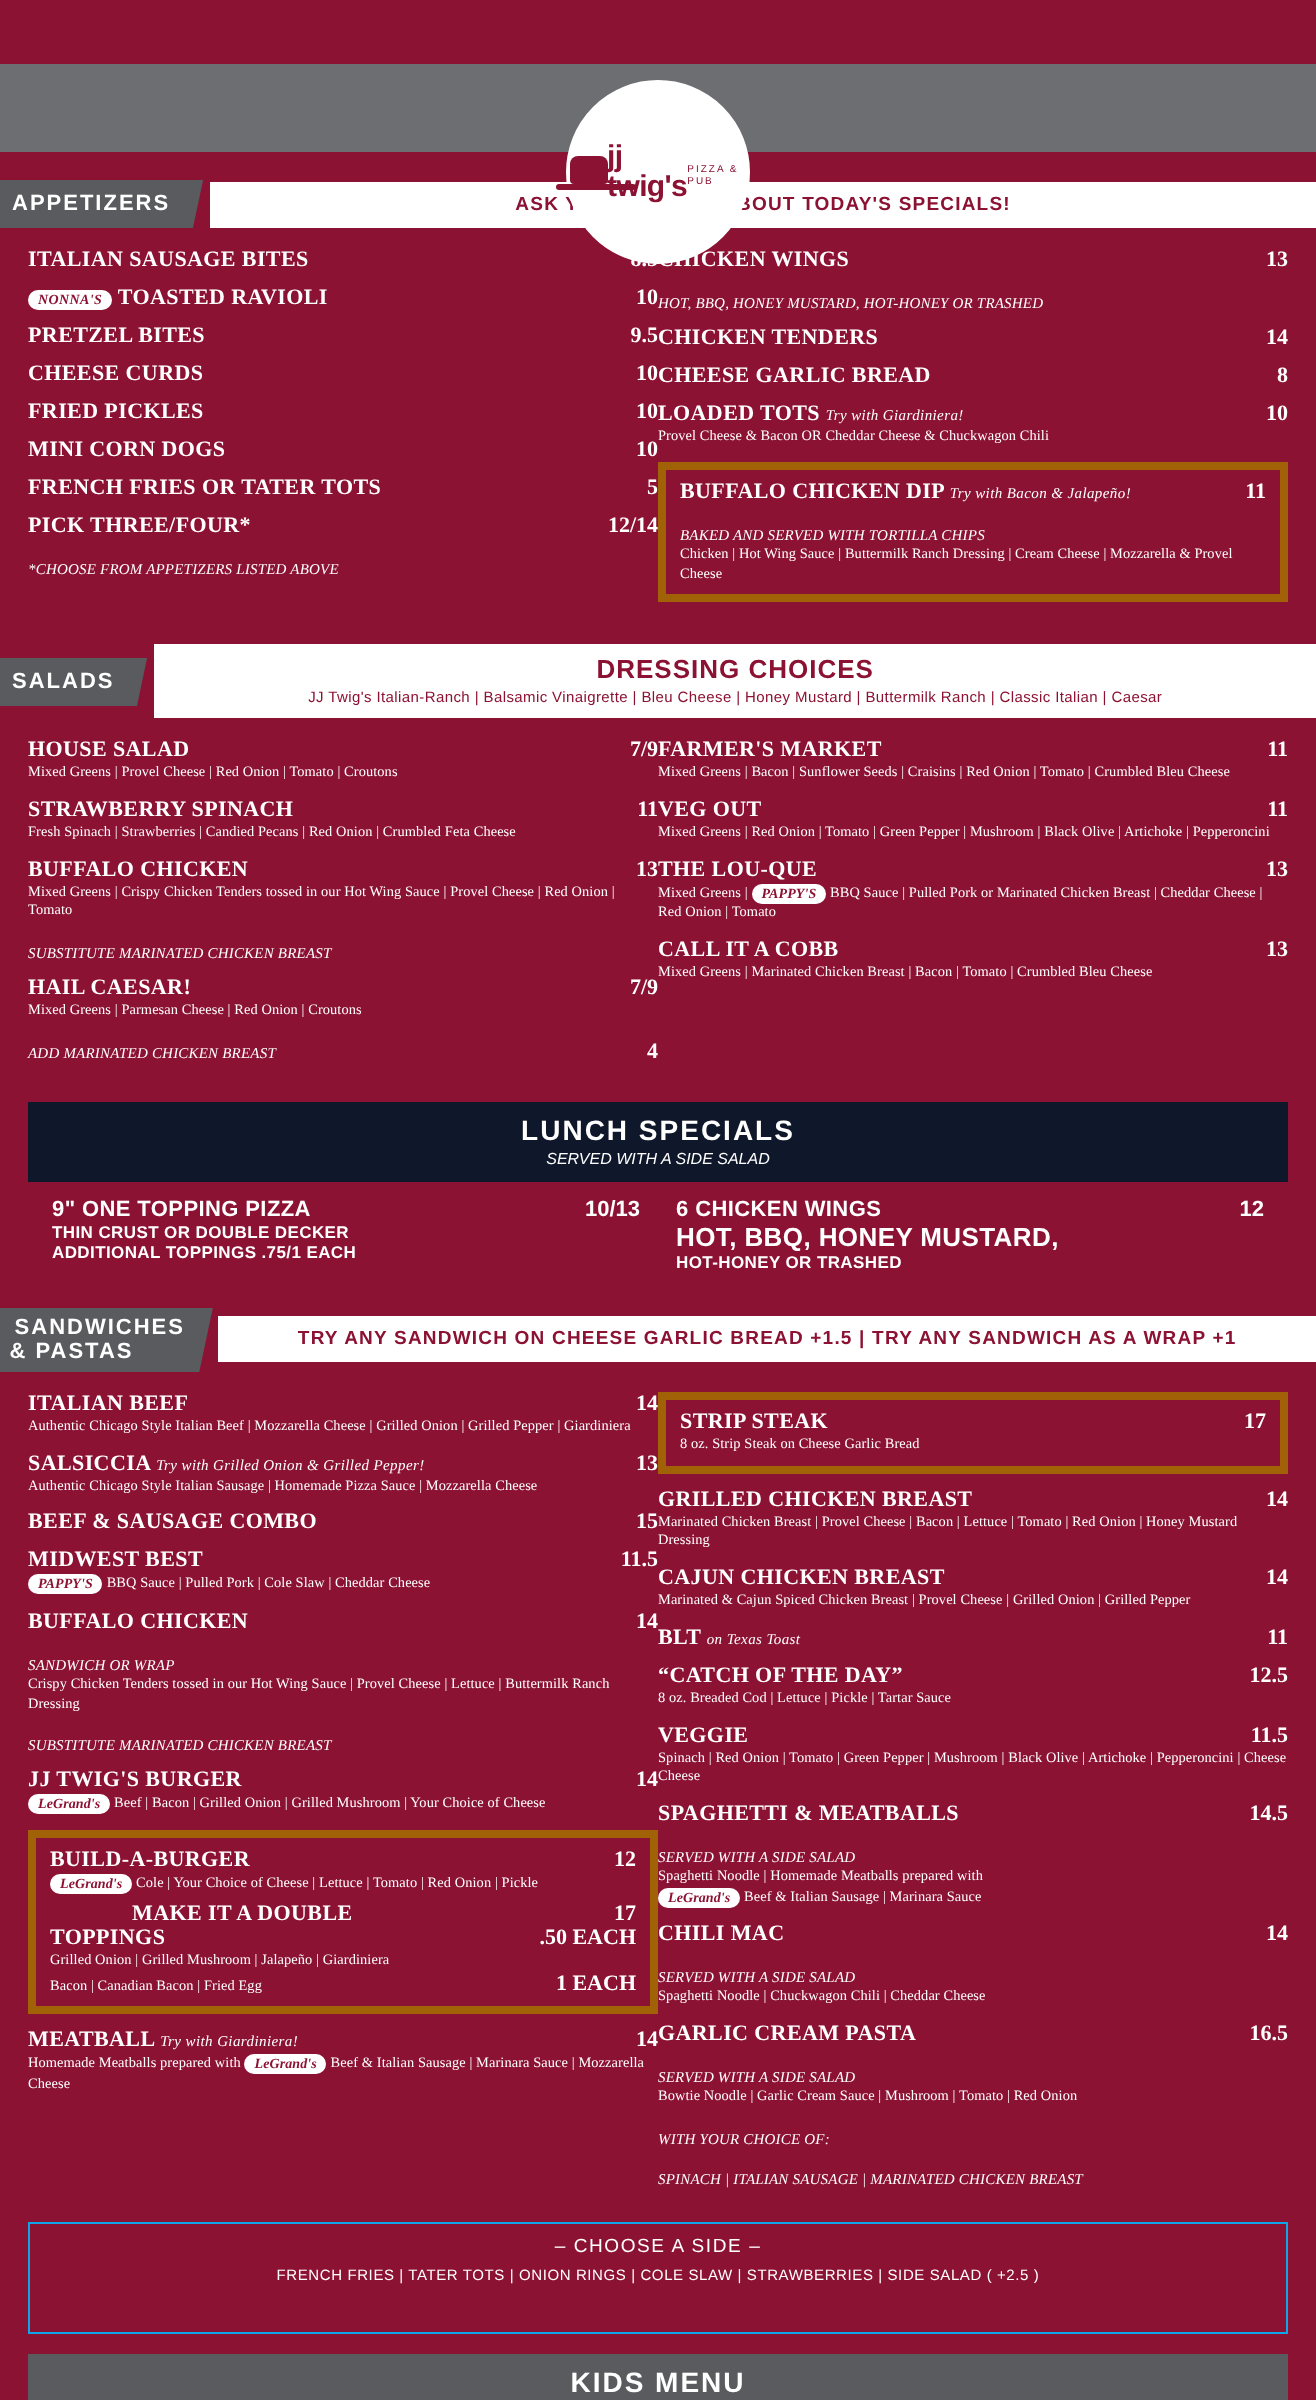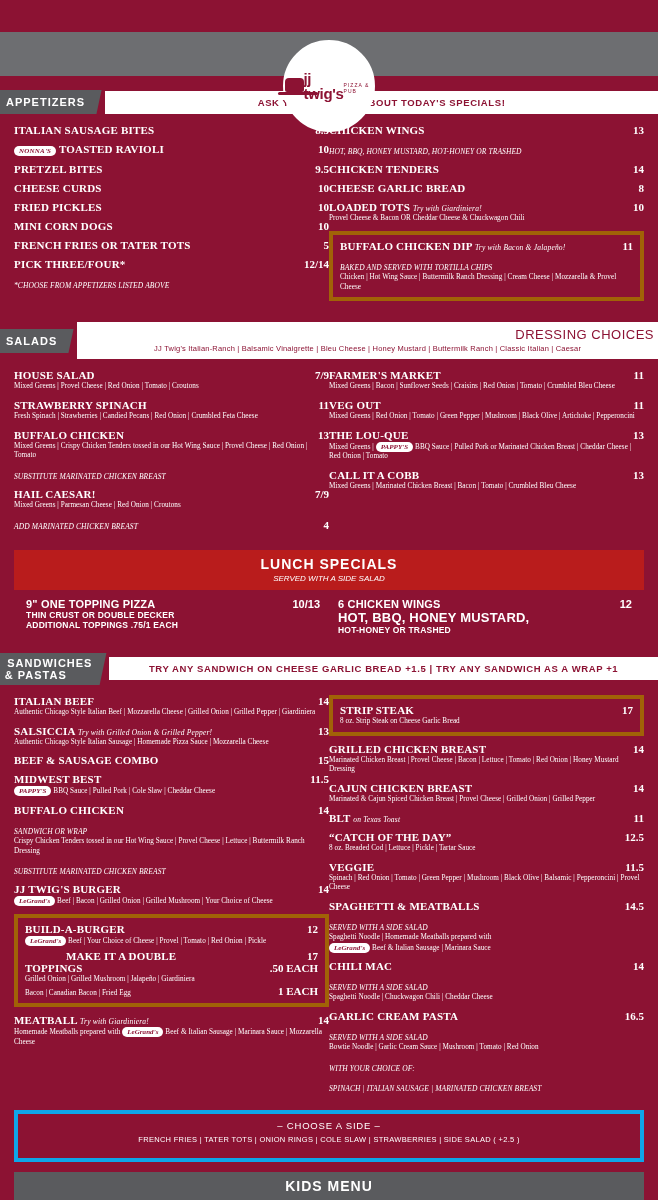--- a/index.html
+++ b/index.html
@@ -100,21 +100,21 @@
   }
   .banner-head {
     background:#ffffff;
     color:#8c1233;
     text-align:center;
     padding: 5px 4px 6px;
     margin-left: 6px;
     flex: 1;
   }
   .banner-head .bh-title {
-    font-size: 13px; font-weight: normal; letter-spacing: .5px; text-align: right;
+    font-size: 13px; font-weight: bold; letter-spacing: .5px;
   }
   .banner-head .bh-sub {
     font-size: 7.5px; margin-top: 2px; letter-spacing: .2px;
   }
 
   
   .cols {
     display: flex;
     padding: 10px 14px 0 14px;
     font-family: Liberation Serif, serif;
@@ -167,38 +167,38 @@
   }
 
   .box {
     border: 4px solid #a16207;
     padding: 5px 7px;
     margin-bottom: 7px;
   }
 
   
   .barhead {
-    background: #b91c1c;
+    background: #0f172a;
     text-align: center;
     padding: 6px 4px 7px;
     margin: 12px 14px 0 14px;
   }
   .barhead .t { font-size: 14px; font-weight: bold; letter-spacing: 1px; }
   .barhead .s { font-size: 8px; font-style: italic; margin-top: 2px; }
 
   .lunch-cols {
     display:flex; gap: 18px; padding: 8px 26px 4px 26px;
   }
   .lunch-col { flex:1; }
 
   .choose-side {
-    border: 4px solid #0ea5e9;
+    border: 1px solid #0ea5e9;
     margin: 10px 14px 0 14px;
     text-align: center;
-    padding: 6px 4px 14px;
+    padding: 6px 4px 24px;
   }
   .choose-side .t { font-size: 9.5px; letter-spacing: .8px; }
   .choose-side .s { font-size: 7.5px; margin-top: 4px; letter-spacing: .3px; }
 
   .kids-head {
     background:#5a5b5e;
     text-align:center;
     padding: 6px 4px;
     margin: 10px 14px 0 14px;
     font-size: 14px; font-weight:bold; letter-spacing:1px;
@@ -489,21 +489,21 @@
           <div class="item-price">14</div>
         </div>
       <div class="item-desc"><span class="pill">LeGrand's</span> <span>Beef | Bacon | Grilled Onion | Grilled Mushroom | Your Choice of Cheese</span></div>
     </div>
 
     <div class="box">
       <div class="item-head">
           <div class="item-name">BUILD-A-BURGER</div>
           <div class="item-price">12</div>
         </div>
-      <div class="item-desc"><span class="pill">LeGrand's</span> <span>Beef | Your Choice of Cheese | Provel | Tomato | Red Onion | Pickle</span></div>
+      <div class="item-desc"><span class="pill">LeGrand's</span> <span>Cole | Your Choice of Cheese | Lettuce | Tomato | Red Onion | Pickle</span></div>
       <div class="item-head" style="margin-top:4px;padding-left:41px;">
           <div class="item-name">MAKE IT A DOUBLE</div>
           <div class="item-price">17</div>
         </div>
       <div class="item-head">
           <div class="item-name">TOPPINGS</div>
           <div class="item-price">.50 EACH</div>
         </div>
       <div class="item-desc">Grilled Onion | Grilled Mushroom | Jalapeño | Giardiniera</div>
       <div class="item-head">
@@ -554,21 +554,21 @@
           <div class="item-name">“CATCH OF THE DAY”</div>
           <div class="item-price">12.5</div>
         </div>
       <div class="item-desc">8 oz. Breaded Cod | Lettuce | Pickle | Tartar Sauce</div>
     </div>
     <div class="item">
       <div class="item-head">
           <div class="item-name">VEGGIE</div>
           <div class="item-price">11.5</div>
         </div>
-      <div class="item-desc">Spinach | Red Onion | Tomato | Green Pepper | Mushroom | Black Olive | Balsamic | Pepperoncini | Provel Cheese</div>
+      <div class="item-desc">Spinach | Red Onion | Tomato | Green Pepper | Mushroom | Black Olive | Artichoke | Pepperoncini | Cheese Cheese</div>
     </div>
     <div class="item">
       <div class="item-head">
           <div class="item-name">SPAGHETTI &amp; MEATBALLS</div>
           <div class="item-price">14.5</div>
         </div>
       <div class="item-note">SERVED WITH A SIDE SALAD</div>
       <div class="item-desc"><span>Spaghetti Noodle | Homemade Meatballs prepared with</span><br><span class="pill">LeGrand's</span> <span>Beef &amp; Italian Sausage | Marinara Sauce</span></div>
     </div>
     <div class="item">

